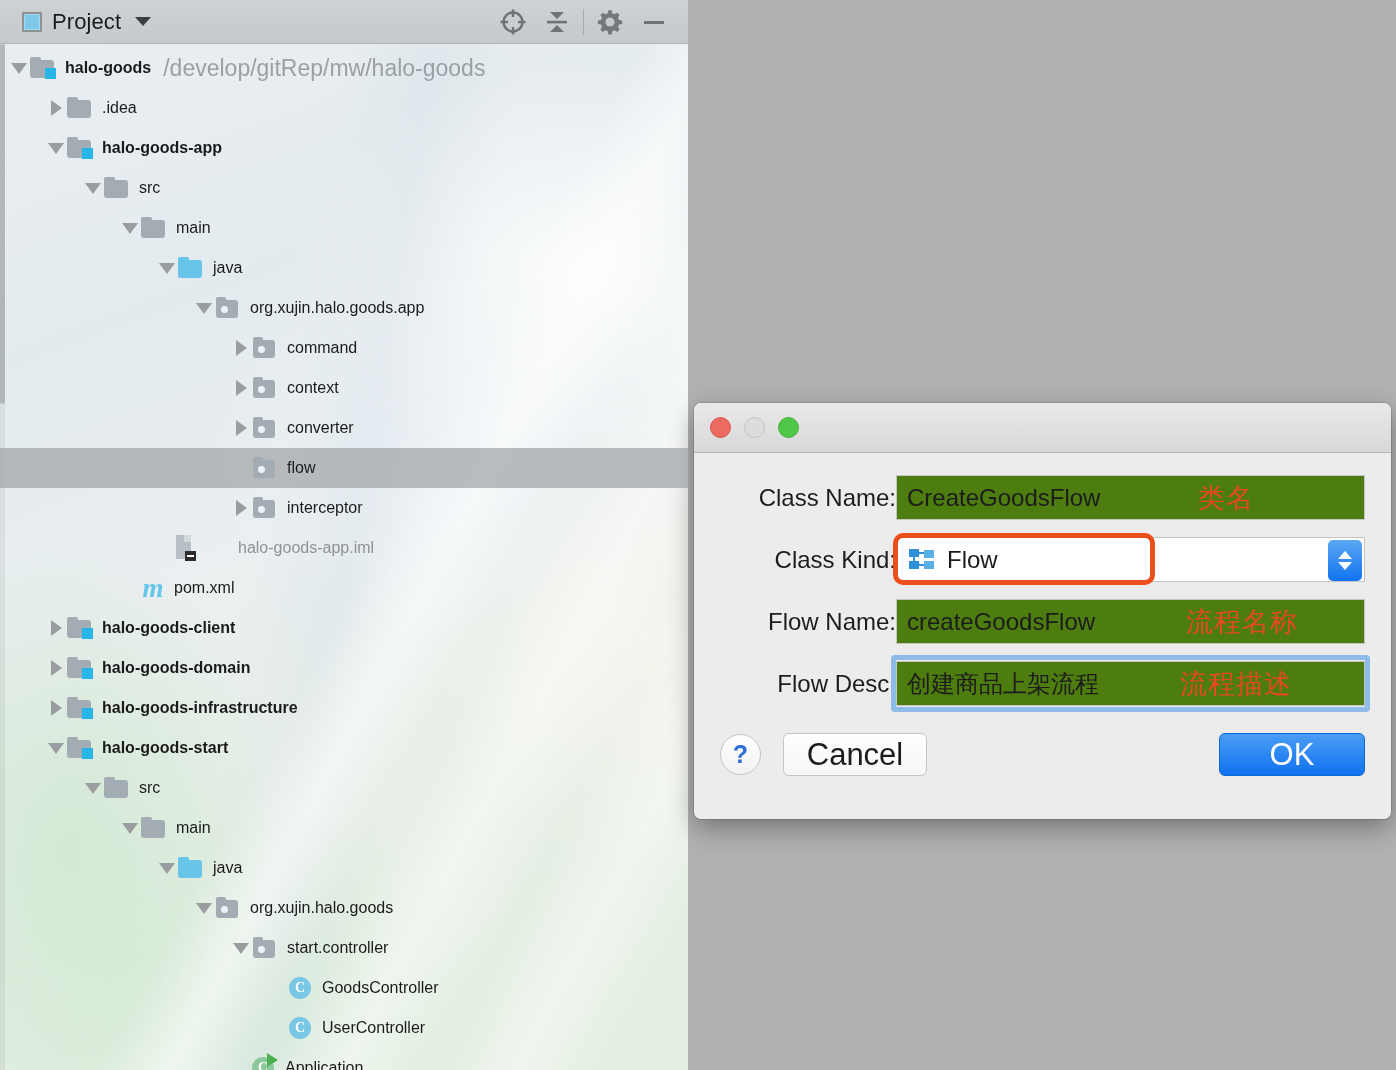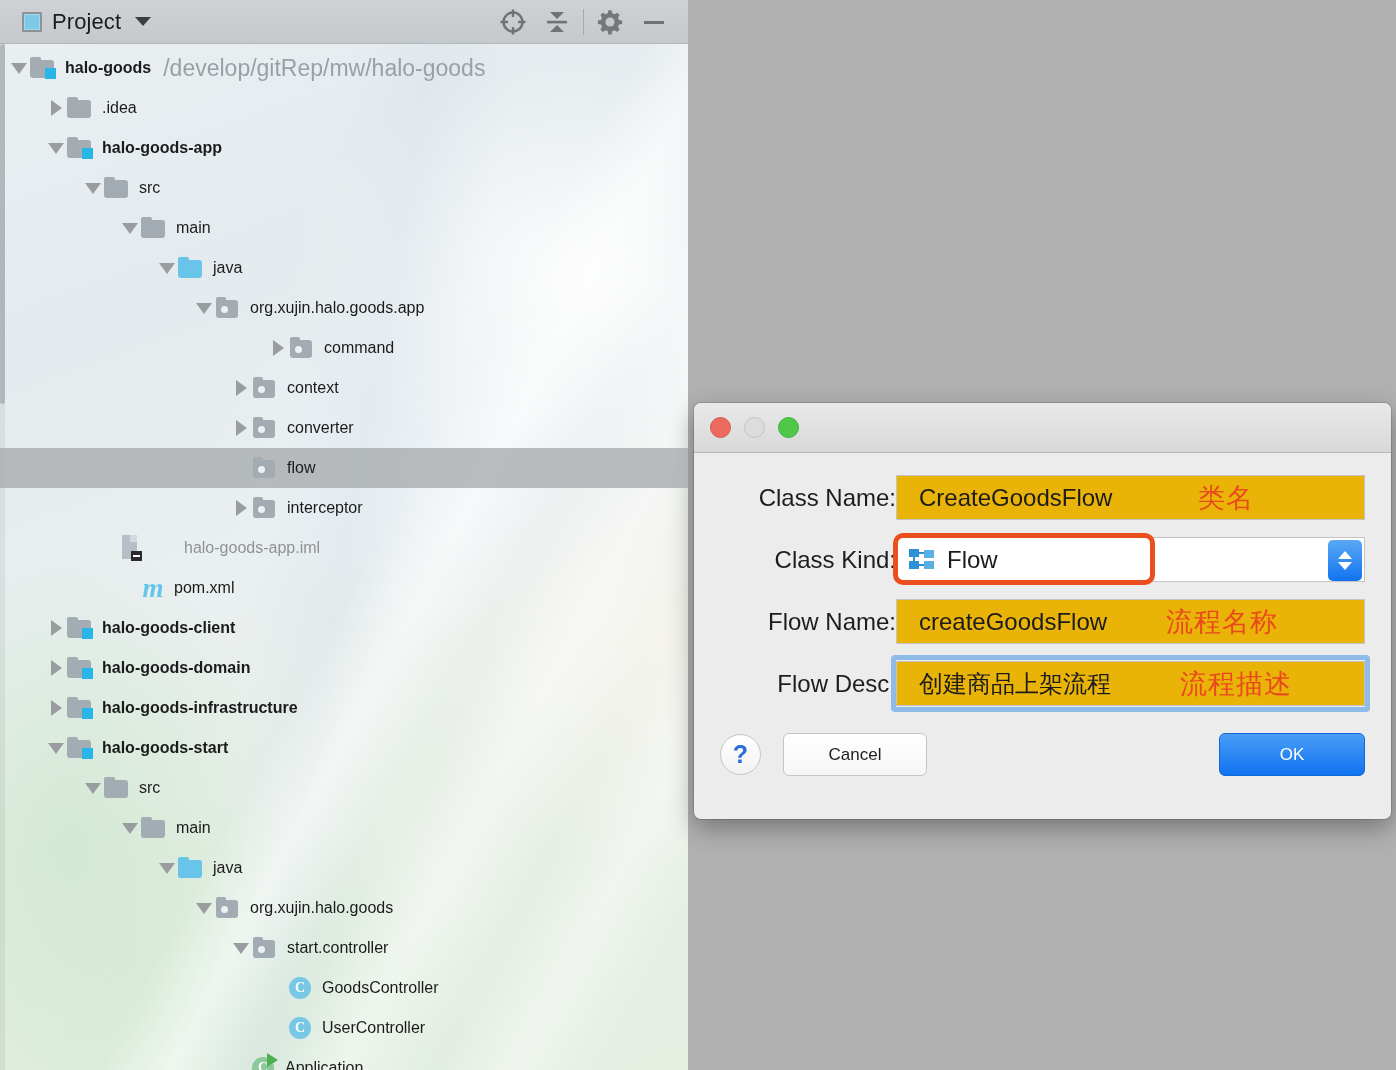--- a/index.html
+++ b/index.html
@@ -264,36 +264,36 @@
     height: 45px;
   }
   .field-label {
     width: 178px; flex: 0 0 178px;
     font-size: 24px; color: #1d1d1d; text-align: right;
   }
   .field-ctrl { position: relative; flex: 1 1 auto; height: 45px; }
 
   .textbox {
     position:absolute; inset:0;
-    background:#eab308;
+    background:#4d7c0f;
     border:1px solid #c4c4c4;
     box-sizing:border-box;
     display:flex; align-items:center;
-    padding-left: 22px;
+    padding-left: 10px;
   }
   .textvalue { font-size: 24px; color:#1c1c1c; }
 
   .anno {
     position:absolute; top:50%; transform: translateY(-50%);
     color:#e8491d; font-size: 27px; font-weight: 400;
     font-family:"DejaVu Sans", sans-serif;
     letter-spacing: 1px;
   }
   .anno.a1 { left: 302px; }
-  .anno.a2 { left: 270px; text-align: right; }
+  .anno.a2 { left: 290px; text-align: right; }
   .anno.a3 { left: 284px; }
 
   
   .hl-orange {
     position:absolute;
     left:-3px; top:-4px; width: 262px; height: 52px;
     border: 5px solid #eb4f1e; border-radius: 10px;
     box-sizing: border-box;
     pointer-events:none;
   }
@@ -349,21 +349,21 @@
     border: 1px solid #c5c5c5;
     display:flex; align-items:center; justify-content:center;
     color:#2b6fd6; font-size:25px; font-weight:700;
     box-sizing:border-box;
   }
   .btn {
     height: 43px;
     border-radius: 6px;
     display:flex; align-items:center; justify-content:center;
     box-sizing: border-box;
-    font-size: 17px;
+    font-size: 31px;
   }
   .btn-cancel {
     min-width: 144px; padding: 0 18px;
     margin-left: 22px;
     background: linear-gradient(to bottom,#ffffff,#f6f6f6);
     border: 1px solid #c5c5c5;
     color:#1c1c1c;
   }
   .btn-ok {
     min-width: 146px; padding: 0 18px;
@@ -487,21 +487,21 @@
           <div class="row" style="padding-left: 193px;">
             <span class="twisty down">
               <i></i>
             </span>
             <span class="ic ic-package">
               <span class="f"></span>
               <span class="dot"></span>
             </span>
             <span class="label">org.xujin.halo.goods.app</span>
           </div>
-          <div class="row" style="padding-left: 230px; margin-left: 37px;">
+          <div class="row" style="padding-left: 230px;">
             <span class="twisty right">
               <i></i>
             </span>
             <span class="ic ic-package">
               <span class="f"></span>
               <span class="dot"></span>
             </span>
             <span class="label">command</span>
           </div>
           <div class="row" style="padding-left: 230px;">
@@ -535,21 +535,21 @@
           <div class="row" style="padding-left: 230px;">
             <span class="twisty right">
               <i></i>
             </span>
             <span class="ic ic-package">
               <span class="f"></span>
               <span class="dot"></span>
             </span>
             <span class="label">interceptor</span>
           </div>
-          <div class="row" style="padding-left: 65px; gap: 32px;">
+          <div class="row" style="padding-left: 119px; gap: 32px;">
             <span class="twisty none"></span>
             <span class="ic ic-iml">
               <span class="pg"></span>
               <span class="fold"></span>
               <span class="sq"></span>
             </span>
             <span class="label muted">halo-goods-app.iml</span>
           </div>
           <div class="row" style="padding-left: 119px;">
             <span class="twisty none"></span>

